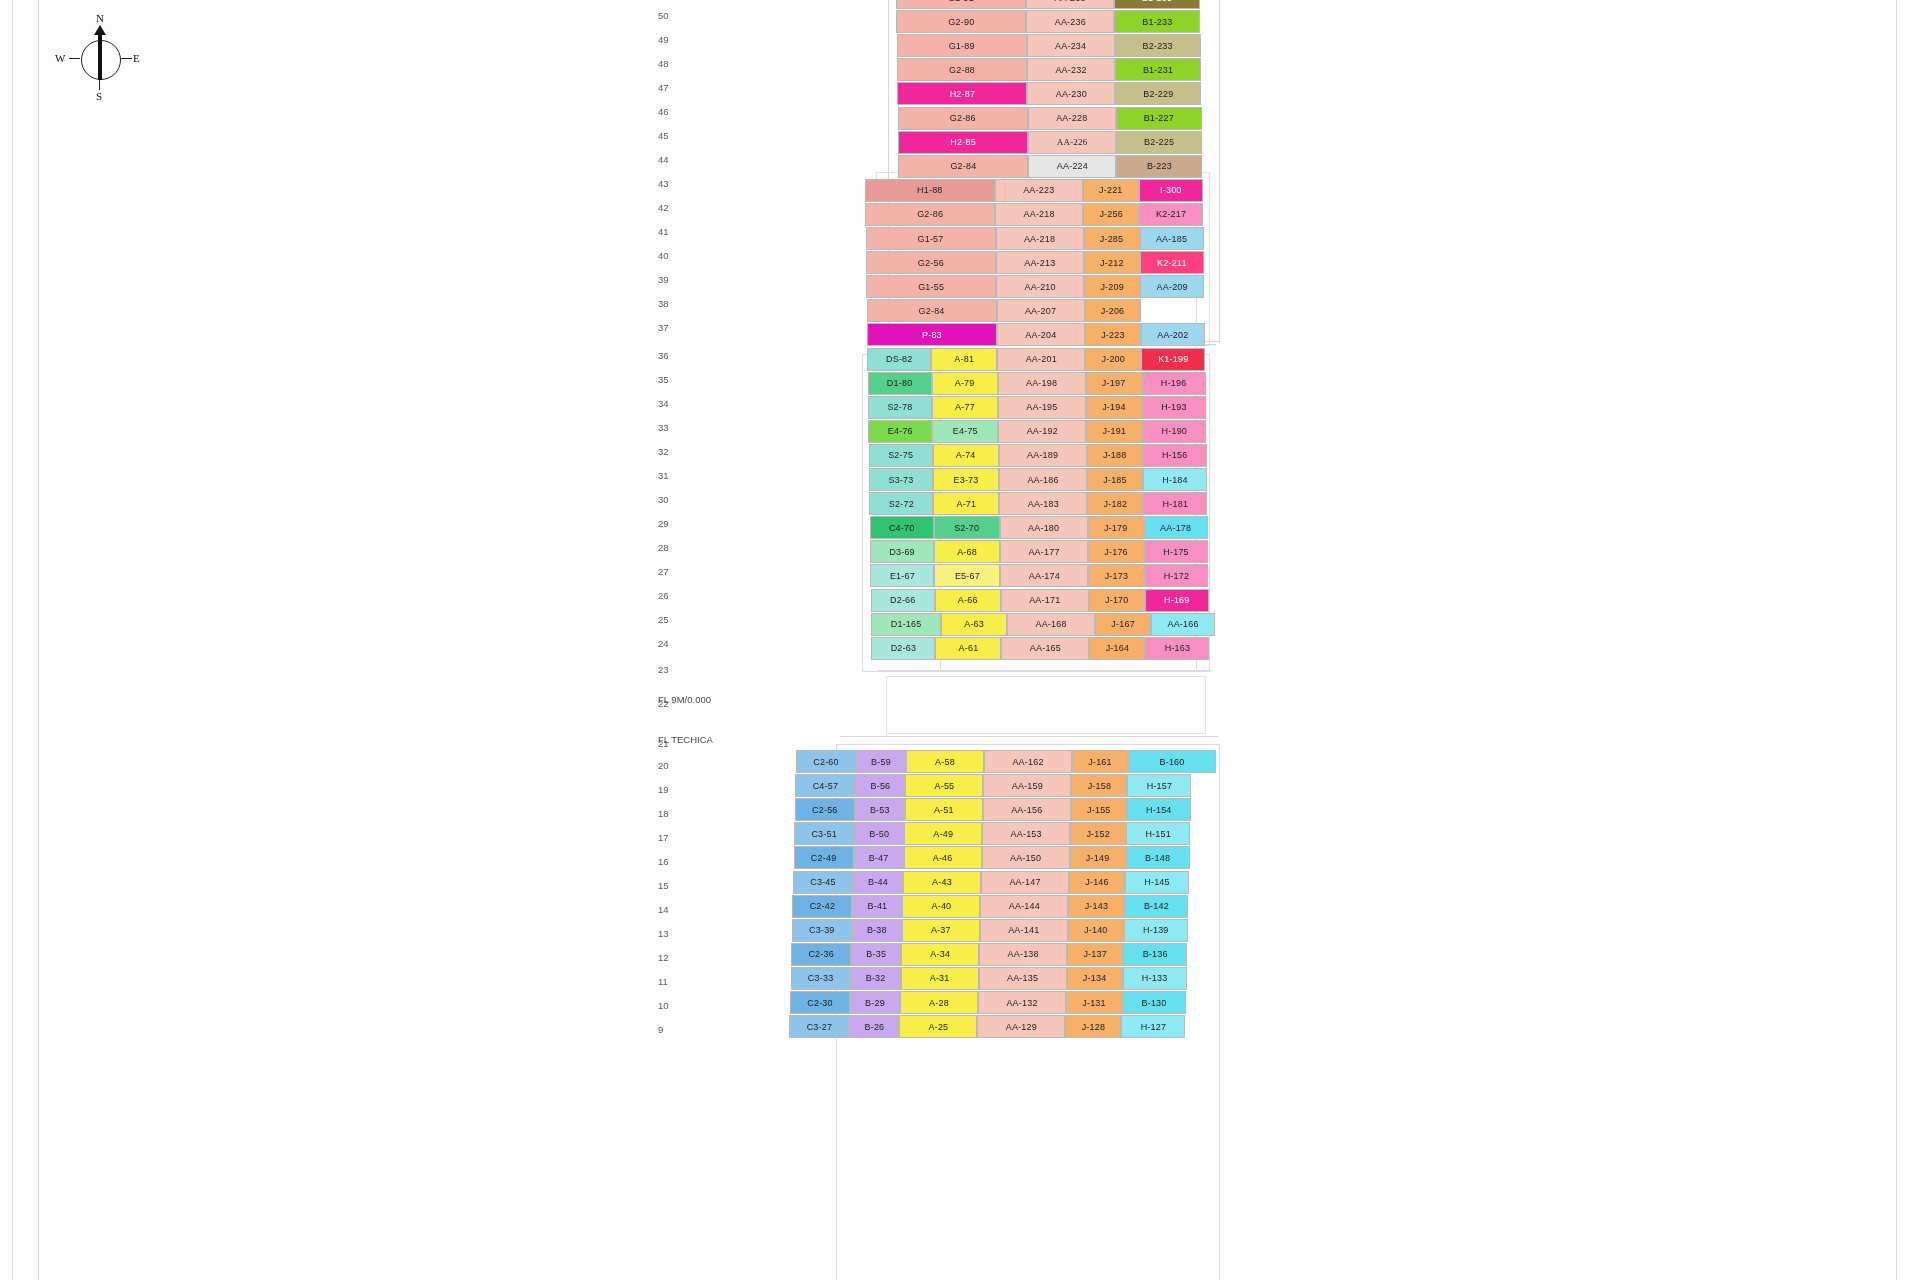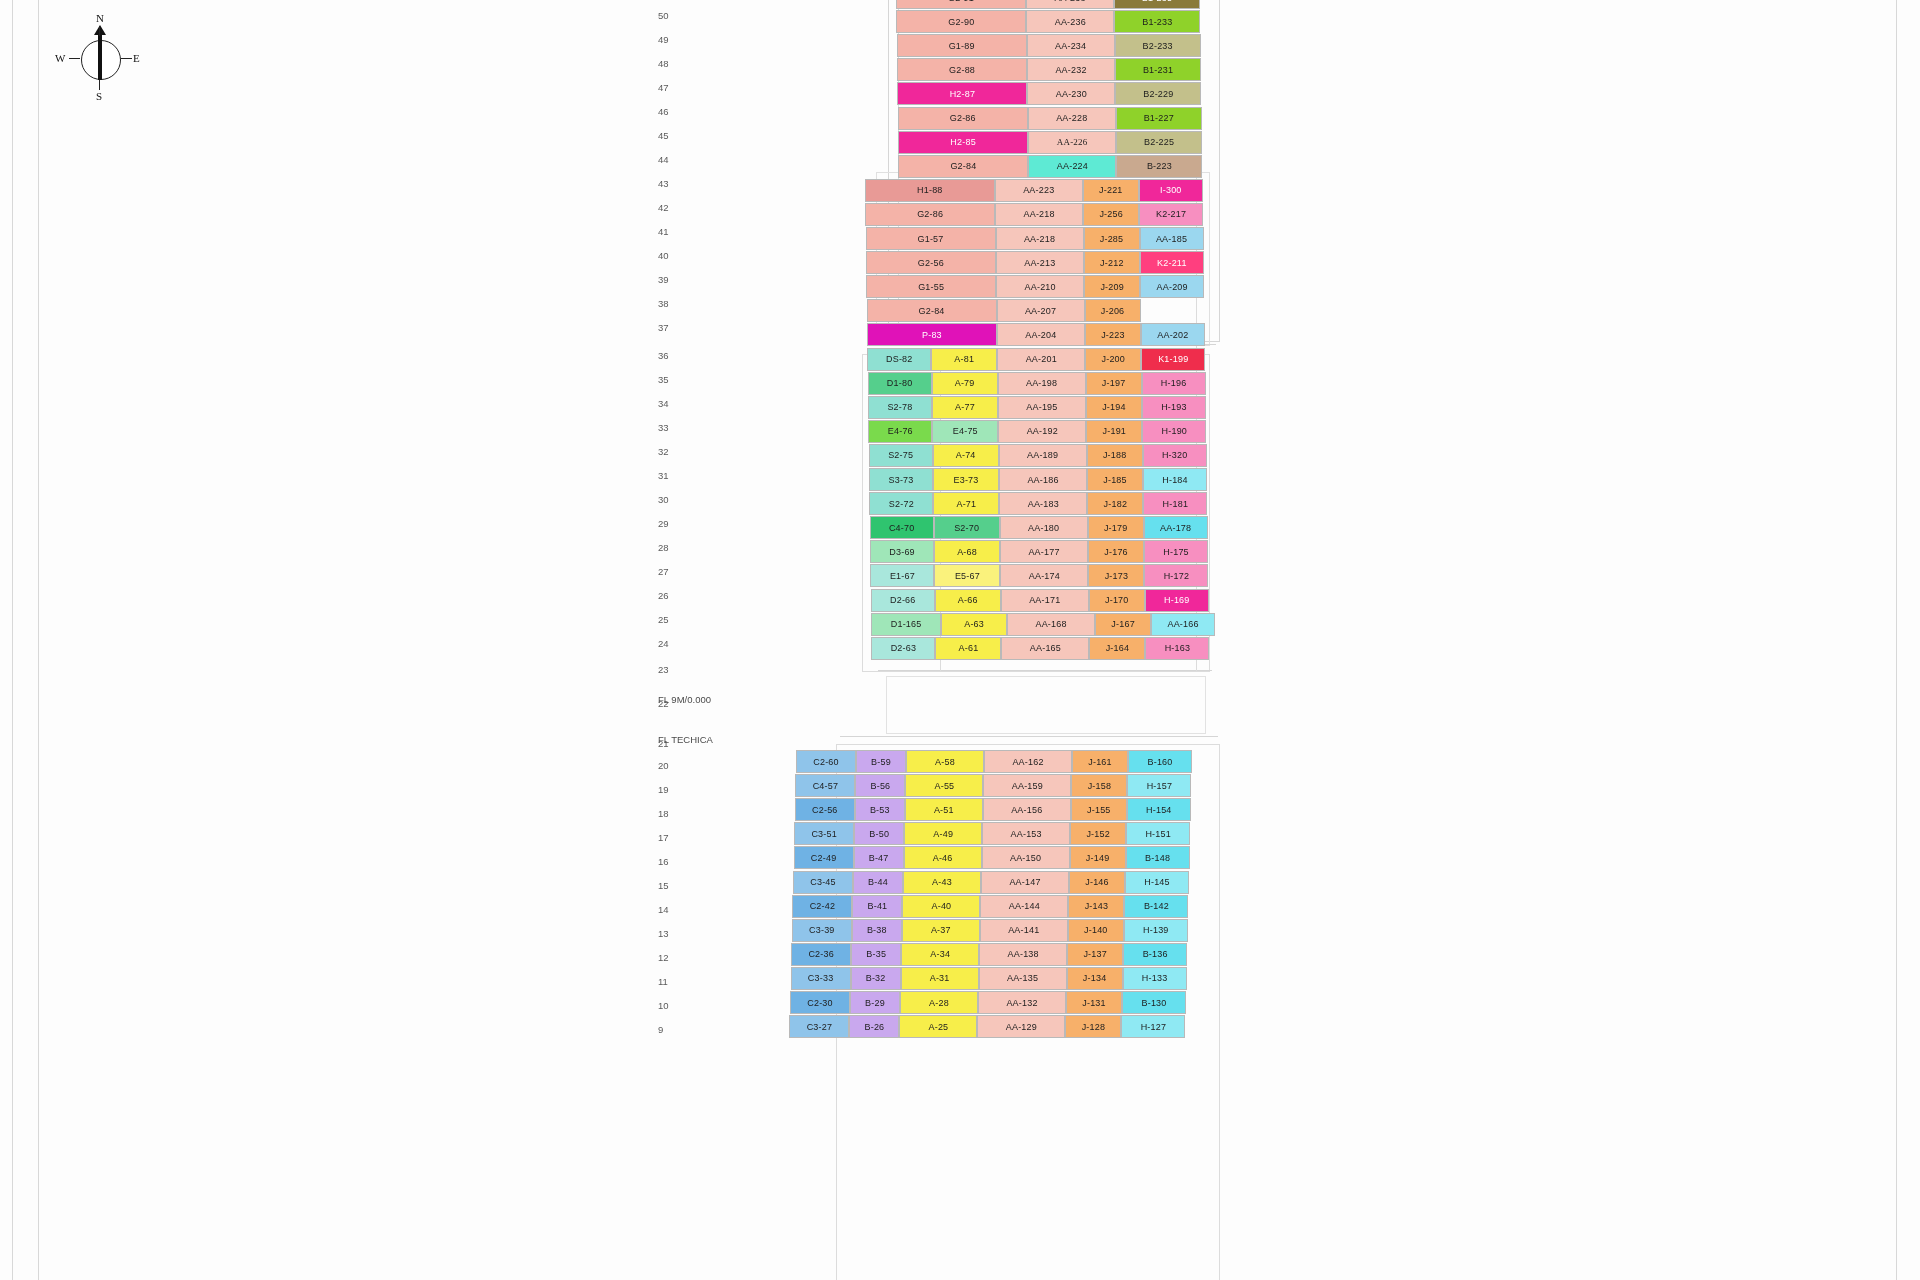--- a/index.html
+++ b/index.html
@@ -274,21 +274,21 @@
           <div class="cell dark-text" style="width: 88px; background: rgb(246, 198, 187);">AA-228</div>
           <div class="cell dark-text" style="width: 86px; background: rgb(143, 210, 42);">B1-227</div>
         </div>
         <div class="row" style="top: 138.6px; left: 258.1px; height: 23.1px;">
           <div class="cell light-text" style="width: 130px; background: rgb(240, 39, 154);">H2-85</div>
           <div class="cell dark-text" style="width: 88px; background: rgb(246, 198, 187); font-family: Liberation Serif, serif;">AA-226</div>
           <div class="cell dark-text" style="width: 86px; background: rgb(195, 192, 139);">B2-225</div>
         </div>
         <div class="row" style="top: 162.7px; left: 258.45px; height: 23.1px;">
           <div class="cell dark-text" style="width: 130px; background: rgb(244, 179, 168);">G2-84</div>
-          <div class="cell dark-text" style="width: 88px; background: #5eead4;">AA-224</div>
+          <div class="cell dark-text" style="width: 88px; background: #e5e5e5;">AA-224</div>
           <div class="cell dark-text" style="width: 86px; background: rgb(201, 169, 143);">B-223</div>
         </div>
         <div class="row" style="top: 186.8px; left: 224.8px; height: 23.1px;">
           <div class="cell dark-text" style="width: 130px; background: rgb(232, 154, 150);">H1-88</div>
           <div class="cell dark-text" style="width: 88px; background: rgb(246, 198, 187);">AA-223</div>
           <div class="cell dark-text" style="width: 56px; background: rgb(247, 176, 106);">J-221</div>
           <div class="cell light-text" style="width: 64px; background: rgb(240, 39, 154);">I-300</div>
         </div>
         <div class="row" style="top: 210.9px; left: 225.15px; height: 23.1px;">
           <div class="cell dark-text" style="width: 130px; background: rgb(244, 179, 168);">G2-86</div>
@@ -352,21 +352,21 @@
           <div class="cell dark-text" style="width: 66px; background: rgb(159, 230, 184);">E4-75</div>
           <div class="cell dark-text" style="width: 88px; background: rgb(246, 198, 187);">AA-192</div>
           <div class="cell dark-text" style="width: 56px; background: rgb(247, 176, 106);">J-191</div>
           <div class="cell dark-text" style="width: 64px; background: rgb(247, 143, 192);">H-190</div>
         </div>
         <div class="row" style="top: 451.9px; left: 228.65px; height: 23.1px;">
           <div class="cell dark-text" style="width: 64px; background: rgb(143, 224, 210);">S2-75</div>
           <div class="cell dark-text" style="width: 66px; background: rgb(247, 238, 74);">A-74</div>
           <div class="cell dark-text" style="width: 88px; background: rgb(246, 198, 187);">AA-189</div>
           <div class="cell dark-text" style="width: 56px; background: rgb(247, 176, 106);">J-188</div>
-          <div class="cell dark-text" style="width: 64px; background: rgb(247, 143, 192);">H-320</div>
+          <div class="cell dark-text" style="width: 64px; background: rgb(247, 143, 192);">H-156</div>
         </div>
         <div class="row" style="top: 476px; left: 229px; height: 23.1px;">
           <div class="cell dark-text" style="width: 64px; background: rgb(143, 224, 210);">S3-73</div>
           <div class="cell dark-text" style="width: 66px; background: rgb(247, 238, 74);">E3-73</div>
           <div class="cell dark-text" style="width: 88px; background: rgb(246, 198, 187);">AA-186</div>
           <div class="cell dark-text" style="width: 56px; background: rgb(247, 176, 106);">J-185</div>
           <div class="cell dark-text" style="width: 64px; background: rgb(143, 233, 243);">H-184</div>
         </div>
         <div class="row" style="top: 500.1px; left: 229.35px; height: 23.1px;">
           <div class="cell dark-text" style="width: 64px; background: rgb(143, 224, 210);">S2-72</div>
@@ -418,21 +418,21 @@
           <div class="cell dark-text" style="width: 64px; background: rgb(247, 143, 192);">H-163</div>
         </div>
       </div>
     <div id="lower-block" class="block" style="left:0px; top:0px;">
         <div class="row" style="top: 758px; left: 156px; height: 23.1px;">
           <div class="cell dark-text" style="width: 60px; background: rgb(143, 196, 234);">C2-60</div>
           <div class="cell dark-text" style="width: 50px; background: rgb(201, 168, 238);">B-59</div>
           <div class="cell dark-text" style="width: 78px; background: rgb(247, 238, 74);">A-58</div>
           <div class="cell dark-text" style="width: 88px; background: rgb(246, 198, 187);">AA-162</div>
           <div class="cell dark-text" style="width: 56px; background: rgb(247, 176, 106);">J-161</div>
-          <div class="cell dark-text" style="width: 64px; background: rgb(102, 224, 238);">B-160</div>
+          <div class="cell dark-text" style="width: 88px; background: rgb(102, 224, 238);">B-160</div>
         </div>
         <div class="row" style="top: 782.1px; left: 155.4px; height: 23.1px;">
           <div class="cell dark-text" style="width: 60px; background: rgb(143, 196, 234);">C4-57</div>
           <div class="cell dark-text" style="width: 50px; background: rgb(201, 168, 238);">B-56</div>
           <div class="cell dark-text" style="width: 78px; background: rgb(247, 238, 74);">A-55</div>
           <div class="cell dark-text" style="width: 88px; background: rgb(246, 198, 187);">AA-159</div>
           <div class="cell dark-text" style="width: 56px; background: rgb(247, 176, 106);">J-158</div>
           <div class="cell dark-text" style="width: 64px; background: rgb(143, 233, 243);">H-157</div>
         </div>
         <div class="row" style="top: 806.2px; left: 154.8px; height: 23.1px;">

